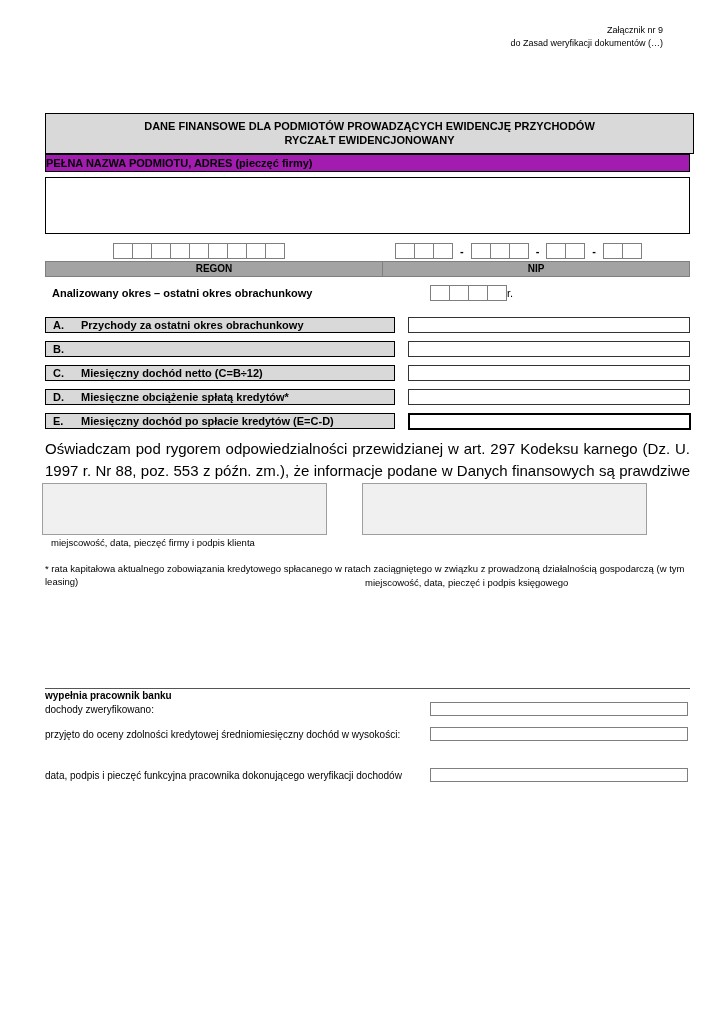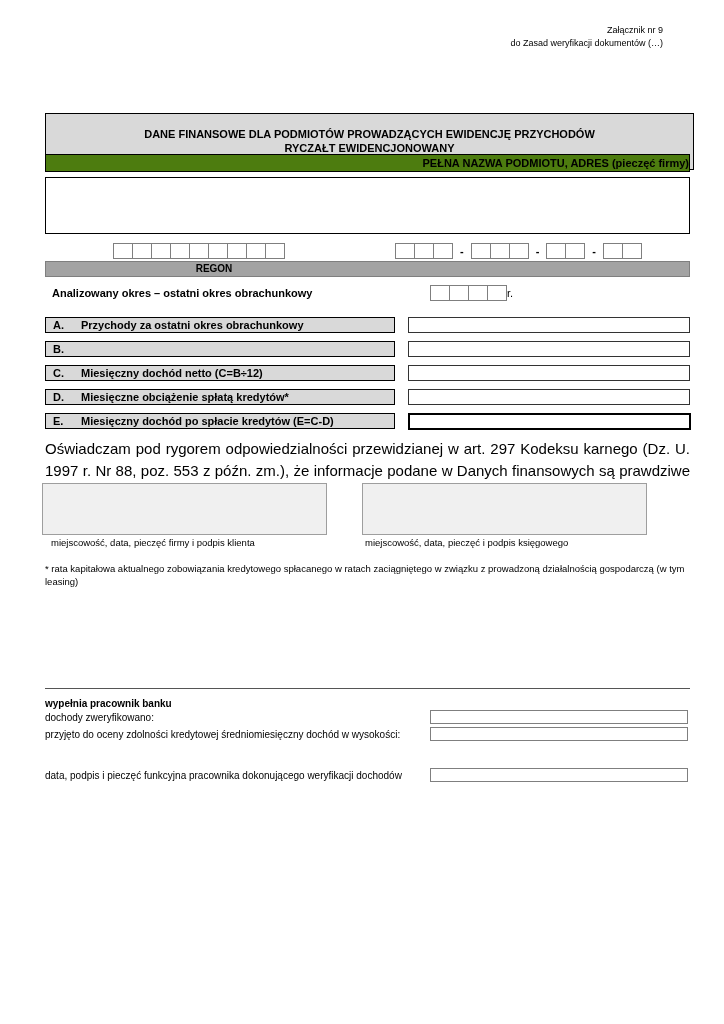--- a/index.html
+++ b/index.html
@@ -8,26 +8,26 @@
     font-family:"Liberation Sans", sans-serif; color:#000;
     overflow:hidden;
   }
   .attachment { position:absolute; top:24px; right:61px; font-size:9px; text-align:right; line-height:1.45;margin-left:12px; }
   .logo { position:absolute; top:40px; left:326px; }
 
   .title-box {
     position:absolute; left:45px; width:643px; top:113px;
     background:#d9d9d9; border:1px solid #000;
     font-size:11px; font-weight:bold; text-align:center; line-height:1.3;
-    padding:13px 2px;
+    padding:5px 2px;
   }
   .subtitle-box {
     position:absolute; left:45px; width:643px; top:154px;
-    background:#4d7c0f; border:1px solid #000;
-    font-size:11px; font-weight:bold; text-align:right; padding:2px 0;
+    background:#a21caf; border:1px solid #000;
+    font-size:11px; font-weight:bold; text-align:left; padding:2px 0;
   }
   .company-box {
     position:absolute; left:45px; width:643px; top:177px; height:55px;
     background:#fff; border:1px solid #000;
   }
 
   .cells-row { position:absolute; top:243px; left:45px; width:645px; height:16px; }
   .regon-cells { position:absolute; left:68px; top:0; display:flex; }
   .nip-cells { position:absolute; left:350px; top:0; display:flex; align-items:center; }
   .cellgroup { display:flex; }
@@ -68,29 +68,29 @@
   .declaration { position:absolute; top:438px; left:45px; width:645px; font-size:15px; line-height:1.45; text-align:justify; }
 
   .sig-box {
     position:absolute; top:483px; height:50px; width:283px;
     background:#f0f0f0; border:1px solid #9e9e9e;
   }
   .sig-box-left { left:42px; }
   .sig-box-right { left:362px; }
   .sig-caption { position:absolute; top:537px; font-size:9.5px; }
   .sig-caption-left { left:51px; }
-  .sig-caption-right { left:365px; }
+  .sig-caption-right { left:365px;margin-top:40px; }
 
   .footnote { position:absolute; top:562px; left:45px; width:645px; font-size:9.5px; line-height:1.4; }
 
   .bank-section { position:absolute; top:688px; left:45px; width:645px; }
-  .bank-header { border-top:1px solid #555; font-size:10px; font-weight:bold; padding-top:9px; height:12px; }
+  .bank-header { border-top:1px solid #555; font-size:10px; font-weight:bold; padding-top:1px; height:12px; }
   .bank-items { }
   .bank-item { position:relative; height:14px; font-size:10px; }
-  .bank-item + .bank-item { margin-top:3px; }
+  .bank-item + .bank-item { margin-top:11px; }
   .bank-item:last-child { margin-top:27px; }
   .bank-item-label { position:absolute; left:0; top:2px; white-space:nowrap; }
   .bank-item-box {
     position:absolute; left:385px; top:0; width:256px; height:12px;
     background:#fff; border:1px solid #7f7f7f;
   }
 </style>
 </head>
 <body>
 
@@ -143,20 +143,21 @@
         <span class="dash">-</span>
         <span class="cellgroup">
           <span class="cell"></span>
           <span class="cell"></span>
         </span>
       </div>
   </div>
 
   <div class="id-labels">
     <div class="id-label-left">REGON</div>
+    <div class="id-label-right">NIP</div>
   </div>
 
   <div class="period-row">
     <span>Analizowany okres – ostatni okres obrachunkowy</span>
     <span class="year-cells">
         <span class="cell"></span>
         <span class="cell"></span>
         <span class="cell"></span>
         <span class="cell"></span>
       </span>

